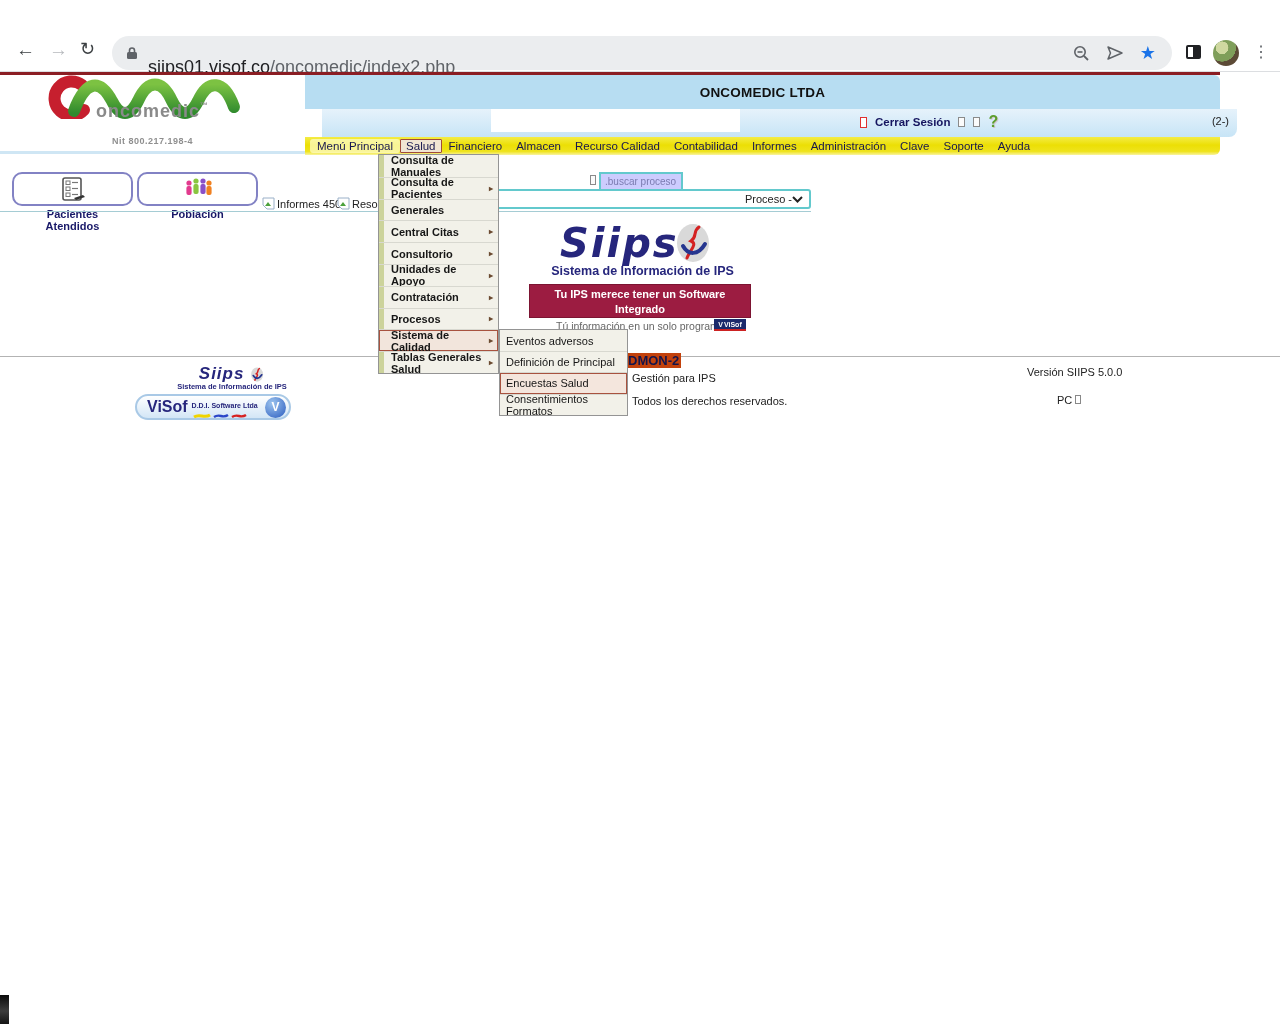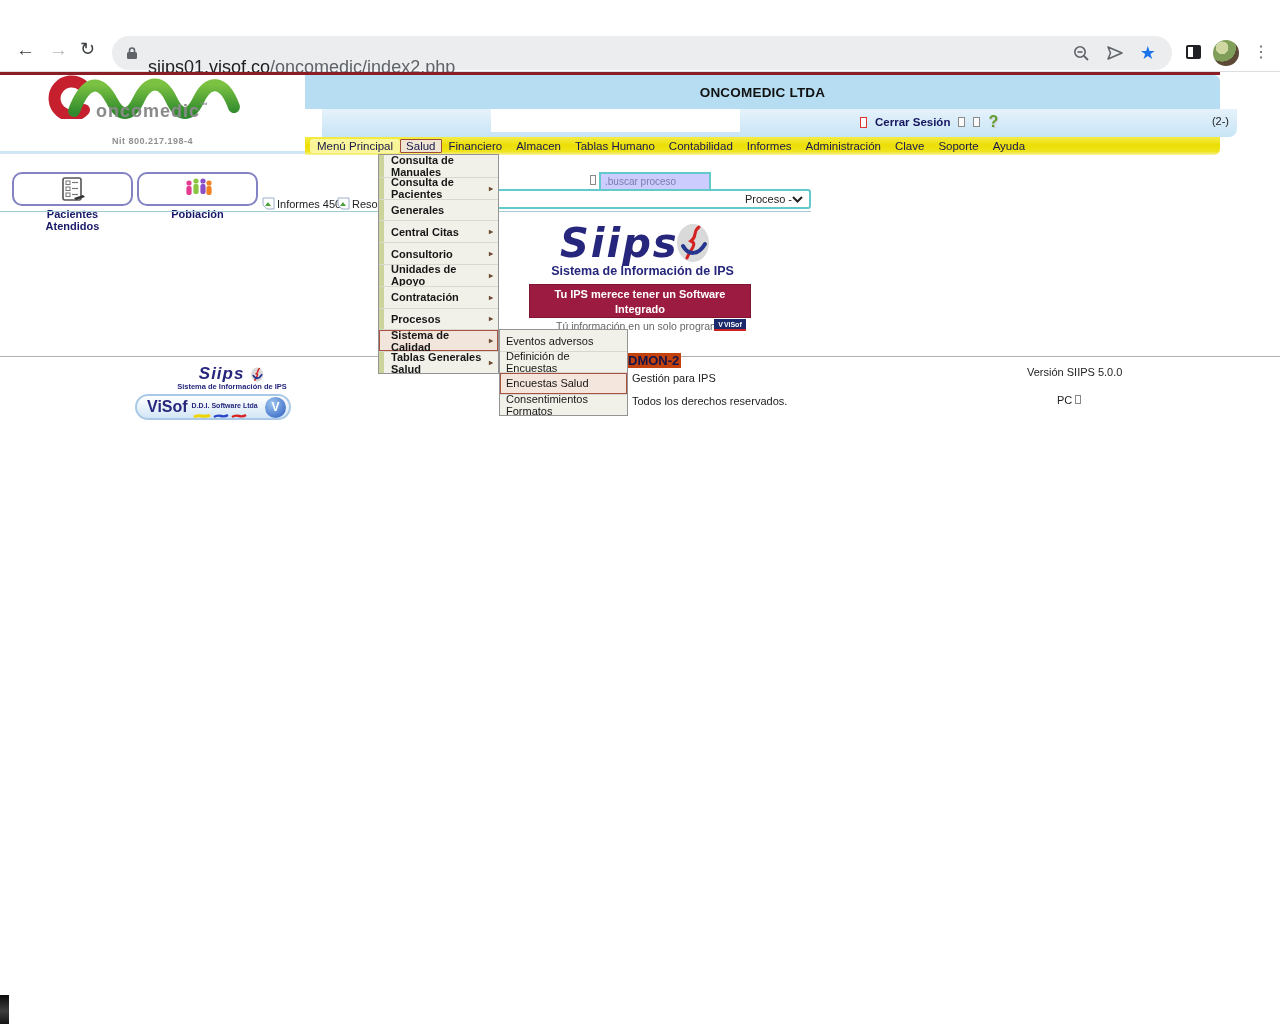--- a/index.html
+++ b/index.html
@@ -52,21 +52,21 @@
   .mb-item.open { border:1px solid #a04a3a; background:#f0e5d3; padding:0 5px; border-radius:1px; }
 
   
   .big-btn { position:absolute; top:172px; width:121px; height:34px; background:#fff; border:2px solid #8282c4; border-radius:10px;
              display:flex; align-items:center; gap:6px; padding:2px 6px; cursor:pointer;flex-direction:column; }
   .big-btn .lbl { font-size:11px; font-weight:bold; color:#181868; line-height:12px; text-align:center; flex:1; }
   .mini-link { position:absolute; top:197px; display:flex; align-items:center; gap:2px; font-size:11px; color:#222; }
   .toolbar-bottom-line { position:absolute; left:0; top:211px; width:811px; height:1px; background:#a5ccd4; }
 
   .buscar-glyph { position:absolute; left:590px; top:175px; width:6px; height:10px; border:1px solid #8a8a8a; background:#fbfbfb; }
-  .buscar-input { position:absolute; left:599px; top:172px; width:112px; height:19px; background:#ccccfe; border:2px solid #63c9cd; font-size:10px; color:#7b7bb0; padding:2px 4px; font-family:"Liberation Sans",sans-serif; }
+  .buscar-input { position:absolute; left:599px; top:172px; width:84px; height:19px; background:#ccccfe; border:2px solid #63c9cd; font-size:10px; color:#7b7bb0; padding:2px 4px; font-family:"Liberation Sans",sans-serif; }
   .proc-select { position:absolute; left:495px; top:189px; width:316px; height:20px; background:#fff; border:2px solid #63c9cd; border-radius:3px;
                  display:flex; align-items:center; justify-content:flex-end; padding:0 6px; font-size:11px; color:#222; cursor:pointer; z-index:4; }
 
   
   .dropdown { position:absolute; left:378px; top:154px; width:121px; background:#f2f1e9; border:1px solid #949494; z-index:20;font-weight:bold; }
   .dropdown::before { content:""; position:absolute; left:0; top:0; bottom:0; width:5px; background:#ccd39b; }
   .d-item { position:relative; height:21.8px; display:flex; align-items:center; justify-content:space-between; padding:0 5px 0 12px; font-size:11px; color:#161616; cursor:pointer; }
   .d-item + .d-item { border-top:1px solid #d8d8d0; }
   .d-item .arr { font-size:8px; color:#6b4a30; }
   .d-item.hl { box-shadow:inset 0 0 0 1px #a8523f; background:#f2e5dc; }
@@ -176,21 +176,21 @@
       <span class="help-q">?</span>
     </div>
     <span class="session-note">(2-)</span>
   </div>
 
   <div class="menubar">
     <span class="mb-item active">Menú Principal</span>
     <span class="mb-item open">Salud</span>
     <span class="mb-item">Financiero</span>
     <span class="mb-item">Almacen</span>
-    <span class="mb-item">Tablas Humano</span>
+    <span class="mb-item">Recurso Calidad</span>
     <span class="mb-item">Contabilidad</span>
     <span class="mb-item">Informes</span>
     <span class="mb-item">Administración</span>
     <span class="mb-item">Clave</span>
     <span class="mb-item">Soporte</span>
     <span class="mb-item">Ayuda</span>
   </div>
 
   <div class="big-btn" style="left:12px;">
     <span>
@@ -318,21 +318,21 @@
         <span>Tablas Generales Salud</span>
         <span class="arr">▸</span>
       </div>
   </div>
 
   <div class="submenu">
     <div class="s-item">
         <span>Eventos adversos</span>
       </div>
     <div class="s-item">
-        <span>Definición de Encuestas</span>
+        <span>Definición de Principal</span>
       </div>
     <div class="s-item hl">
         <span>Encuestas Salud</span>
       </div>
     <div class="s-item">
         <span>Consentimientos Formatos</span>
       </div>
   </div>
 
   <div class="footer-hr"></div>

